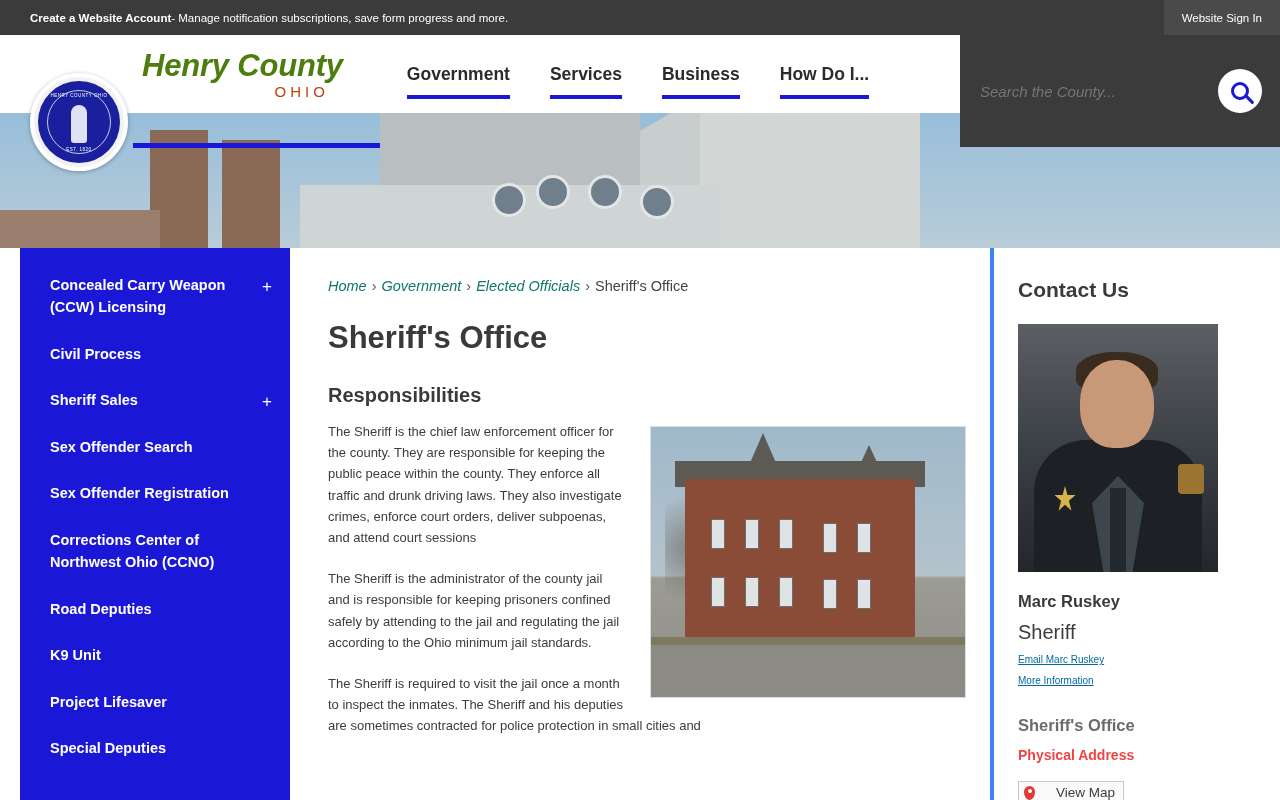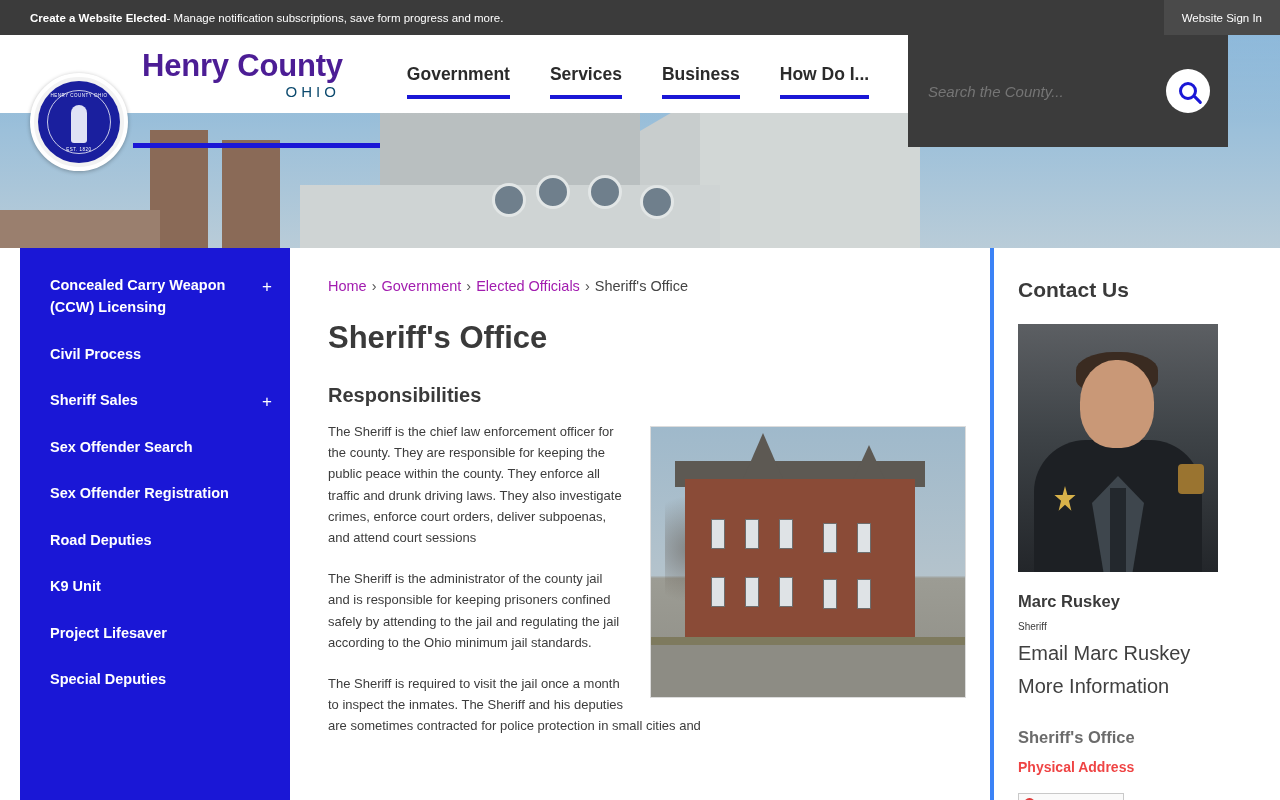--- a/index.html
+++ b/index.html
@@ -100,21 +100,21 @@
     z-index: 20;
   }
   .headerbar-underline {
     position: absolute;
     left: 133px; top: 108px; width: 247px; height: 5px;
     background: #1a17d6;
     z-index: 21;
   }
   .searchbar {
     position: absolute;
-    left: 908px; top: 0;
+    left: 960px; top: 0;
     width: 320px; height: 112px;
     background: #3b3b3b;
     display: flex;
     align-items: center;
     z-index: 20;
   }
   .search-input {
     background: transparent;
     border: none;
     outline: none;
@@ -192,30 +192,31 @@
   .seal-text-top { top: 12px; }
   .seal-text-bot { bottom: 11px; }
 
   .sitename {
     margin-left: 142px;
     line-height: 1;
   }
   .sitename .n1 {
     font-size: 31px;
     font-weight: bold;
-    color: #4c1d95;
+    color: #4d7c0f;
     letter-spacing: -.2px;
+    font-style: italic;
   }
   .sitename .n2 {
     font-size: 15px;
-    color: #0c4a6e;
+    color: #c2410c;
     letter-spacing: 4px;
     text-align: right;
     margin-top: 3px;
-    margin-right: 3px;
+    margin-right: 14px;
   }
 
   .nav {
     display: flex;
     align-items: center;
     gap: 0;
     margin-left: 44px;
   }
   .nav-item {
     font-size: 17.5px;
@@ -281,23 +282,24 @@
     background: #ffffff;
     padding: 30px 24px 0 38px;
     min-height: 552px;
   }
   .breadcrumb {
     font-size: 14.5px;
     color: #444;
     margin-bottom: 26px;
   }
   .breadcrumb a {
-    color: #a21caf;
+    color: #0f766e;
     text-decoration: none;
     cursor: pointer;
+    font-style: italic;
   }
   .breadcrumb .sep { color: #555; margin: 0 5px; }
   .page-title {
     font-size: 31px;
     font-weight: bold;
     color: #3a3a3a;
     margin-bottom: 28px;
   }
   .h2 {
     font-size: 20px;
@@ -428,28 +430,29 @@
     background: #9a7430;
     border-radius: 4px;
   }
   .contact-name {
     font-size: 16.5px;
     font-weight: bold;
     color: #3a3a3a;
     margin-bottom: 10px;
   }
   .contact-role {
-    font-size: 10px;
+    font-size: 20px;
     color: #3c3c3c;
     margin-bottom: 10px;
   }
   .contact-link {
     display: block;
-    font-size: 20px;
-    color: #404040;
+    font-size: 10px;
+    color: #0369a1;
+    text-decoration: underline;
     margin-bottom: 10px;
     cursor: pointer;
   }
   .contact-sub {
     font-size: 16.5px;
     font-weight: bold;
     color: #6b6b6b;
     margin-top: 30px;
     margin-bottom: 12px;
   }
@@ -484,21 +487,21 @@
     background: #fff;
     border-radius: 50%;
   }
   a { color: inherit; }
 </style>
 </head>
 <body>
 
 <div class="topbar">
   <div class="topbar-left">
-    <span class="strong">Create a Website Elected</span>
+    <span class="strong">Create a Website Account</span>
     <span class="rest"> - Manage notification subscriptions, save form progress and more.</span>
   </div>
   <div class="signin">Website Sign In</div>
 </div>
 
 <div class="hero">
   <div class="hero-photo">
     <div class="sky"></div>
     <div class="roof-dark"></div>
     <div class="tower"></div>
@@ -558,20 +561,23 @@
       </div>
       <div class="side-item">
         <span>Sheriff Sales</span>
         <span class="plus">+</span>
       </div>
       <div class="side-item">
         <span>Sex Offender Search</span>
       </div>
       <div class="side-item">
         <span>Sex Offender Registration</span>
+      </div>
+      <div class="side-item">
+        <span>Corrections Center of Northwest Ohio (CCNO)</span>
       </div>
       <div class="side-item">
         <span>Road Deputies</span>
       </div>
       <div class="side-item">
         <span>K9 Unit</span>
       </div>
       <div class="side-item">
         <span>Project Lifesaver</span>
       </div>

